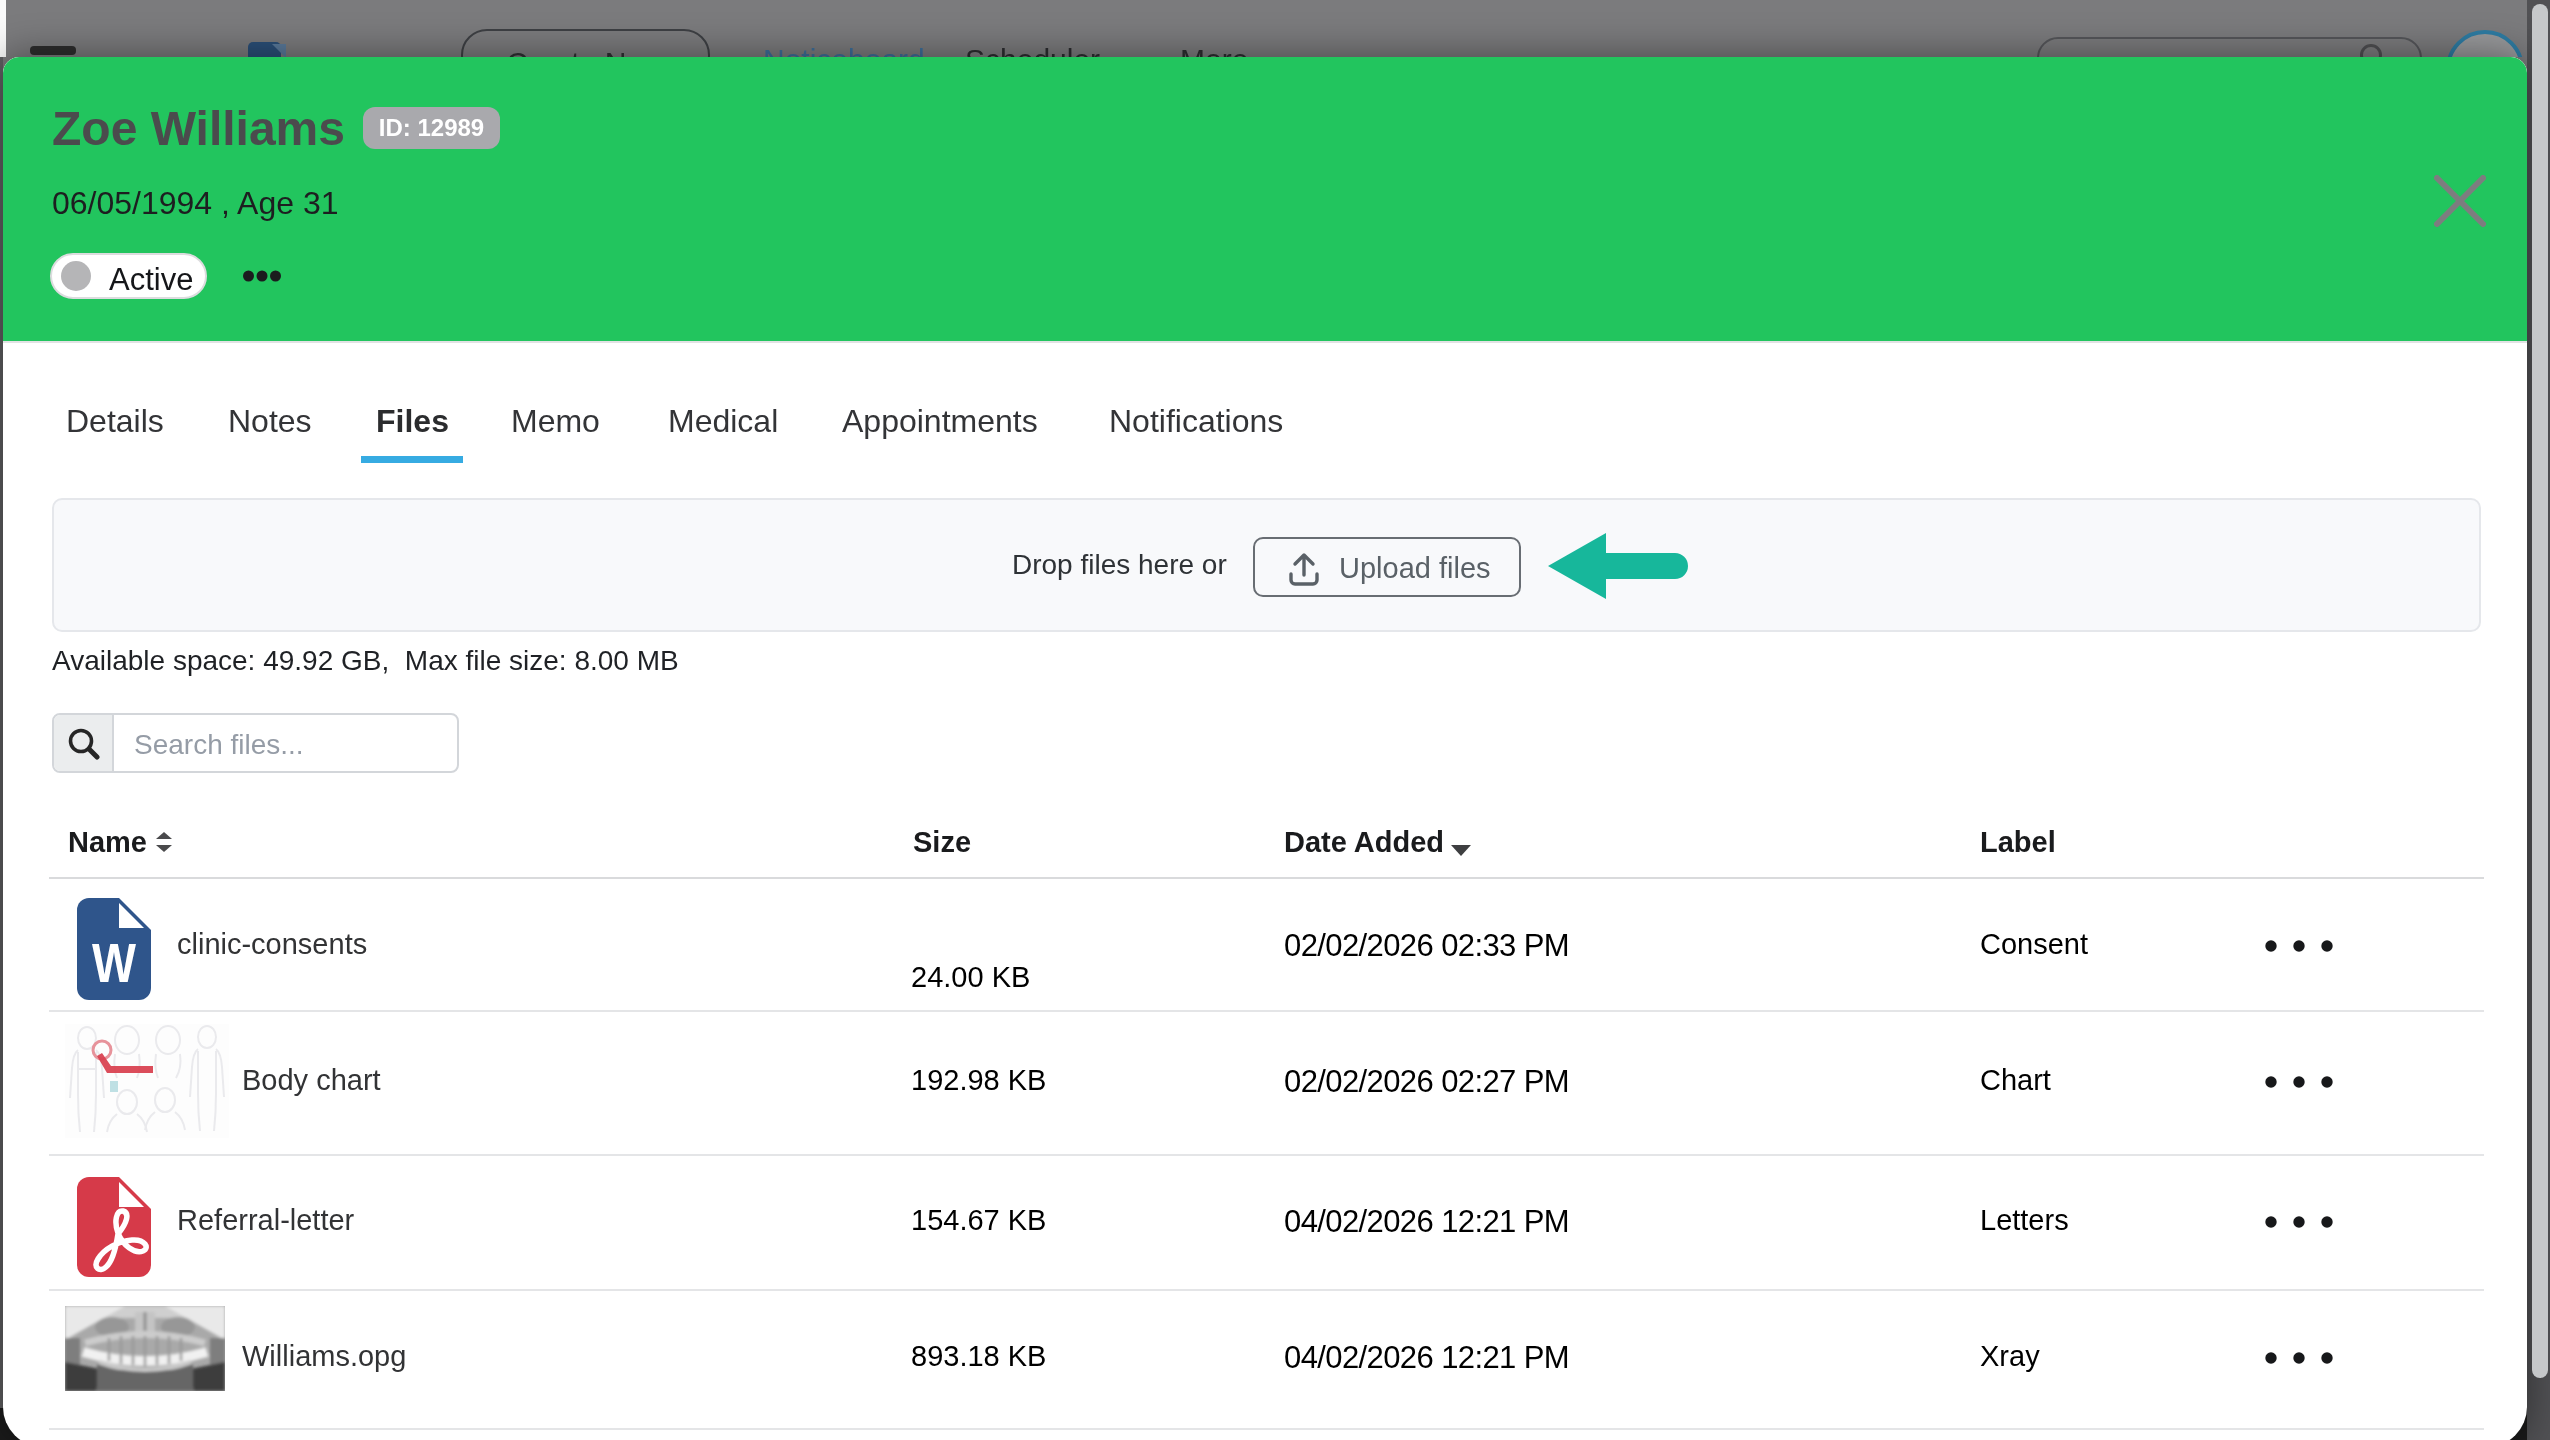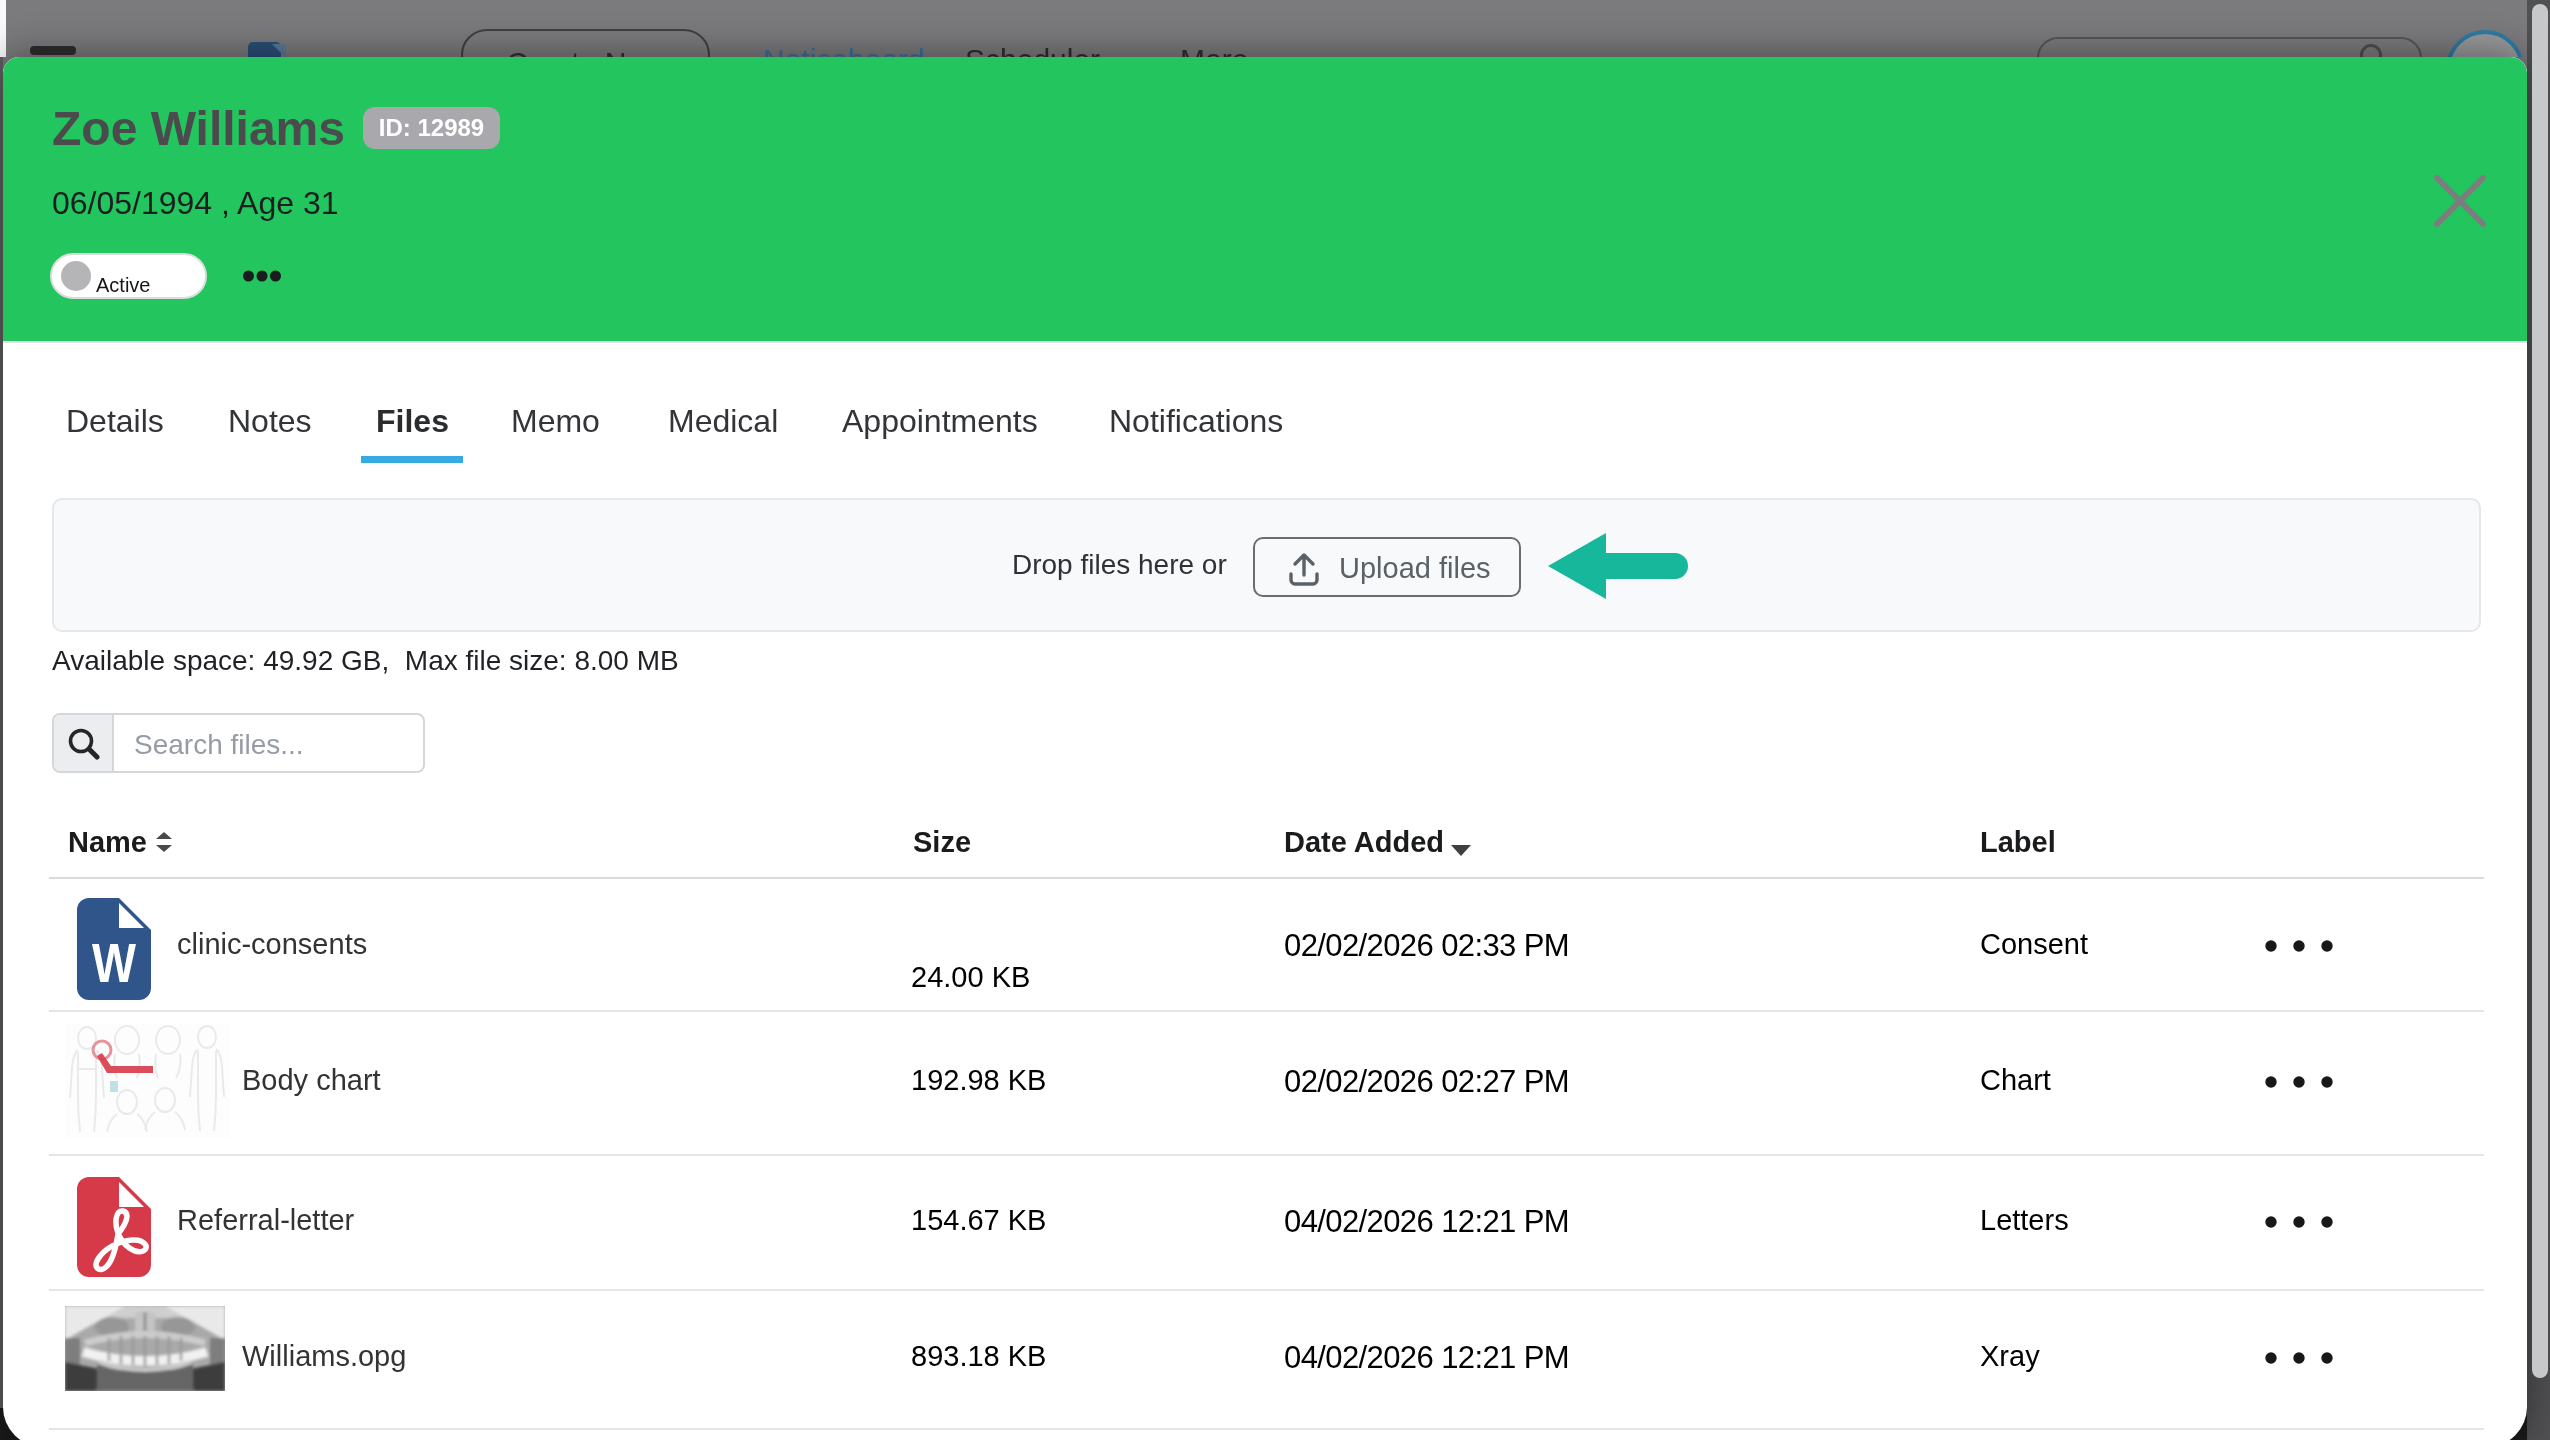--- a/index.html
+++ b/index.html
@@ -33,21 +33,21 @@
 <div class="abs" style="left:2532px;top:4px;width:16px;height:1374px;background:#c6c8ca;border-radius:8px;z-index:30;"></div>
 
 <div class="abs" style="left:3px;top:57px;width:2524px;height:1390px;background:#ffffff;border-radius:16px 16px 40px 40px;box-shadow:0 0 40px rgba(0,0,0,0.45);overflow:hidden;z-index:10;">
 
   <div class="abs" style="left:0;top:0;width:2524px;height:286px;background:#22c55e;border-bottom:2px solid #e2e2e4;border-radius:16px 16px 0 0;">
     <div class="abs" style="left:49px;top:44px;font-size:48px;font-weight:bold;color:#4b4b4d;">Zoe Williams</div>
     <div class="abs" style="left:360px;top:50px;width:137px;height:42px;background:#a9a9ad;border-radius:12px;color:#ffffff;font-weight:bold;font-size:24px;text-align:center;line-height:42px;">ID: 12989</div>
     <div class="abs" style="left:49px;top:128px;font-size:32px;color:#1d1e20;">06/05/1994 , Age 31</div>
     <div class="abs" style="left:47px;top:196px;width:157px;height:46px;background:#ffffff;border:2px solid #dcdcde;border-radius:23px;">
       <div class="abs" style="left:9px;top:6px;width:30px;height:30px;background:#b5b5b7;border-radius:50%;"></div>
-      <div class="abs" style="left:44px;top:7px;font-size:20px;color:#151619;margin-top:12px;">Active</div>
+      <div class="abs" style="left:57px;top:7px;font-size:31px;color:#151619;">Active</div>
     </div>
     <div class="abs" style="left:240px;top:212px;width:100px;">
       <svg width="44" height="14">
           <circle cx="5.5" cy="7" r="5.5" fill="#1b1c1e"></circle>
           <circle cx="19" cy="7" r="5.5" fill="#1b1c1e"></circle>
           <circle cx="32.5" cy="7" r="5.5" fill="#1b1c1e"></circle>
         </svg>
     </div>
     <svg class="abs" style="left:2431px;top:118px;" width="52" height="52" viewBox="0 0 52 52">
       <line x1="3" y1="3" x2="49" y2="49" stroke="#7d7d7f" stroke-width="6" stroke-linecap="round"></line>
@@ -75,21 +75,21 @@
       </svg>
       <div class="abs" style="left:84px;top:13px;font-size:29px;color:#5a6167;">Upload files</div>
     </div>
     <svg class="abs" style="left:1494px;top:33px;" width="146" height="66" viewBox="0 0 146 66">
       <path d="M0 33 L58 0 V20 H127 a13 13 0 0 1 0 26 H58 V66 Z" fill="#17b79b"></path>
     </svg>
   </div>
 
   <div class="abs" style="left:49px;top:588px;font-size:28px;color:#1f2125;">Available space: 49.92 GB,&nbsp; Max file size: 8.00 MB</div>
 
-  <div class="abs" style="left:49px;top:656px;width:373px;height:60px;border:2px solid #d3d6da;border-radius:8px;background:#ffffff;">
+  <div class="abs" style="left:49px;top:656px;width:407px;height:60px;border:2px solid #d3d6da;border-radius:8px;background:#ffffff;">
     <div class="abs" style="left:0;top:0;width:60px;height:56px;background:#ebedee;border-right:2px solid #d3d6da;border-radius:6px 0 0 6px;">
       <svg class="abs" style="left:14px;top:13px;" width="32" height="32" viewBox="0 0 32 32">
         <circle cx="13" cy="13" r="10.5" fill="none" stroke="#262626" stroke-width="3.6"></circle>
         <line x1="21" y1="21" x2="29" y2="29" stroke="#262626" stroke-width="5" stroke-linecap="round"></line>
       </svg>
     </div>
     <div class="abs" style="left:80px;top:14px;font-size:28px;color:#959ca6;">Search files...</div>
   </div>
 
   <div class="abs" style="left:0;top:757px;width:2524px;font-size:29px;color:#27282a;">

